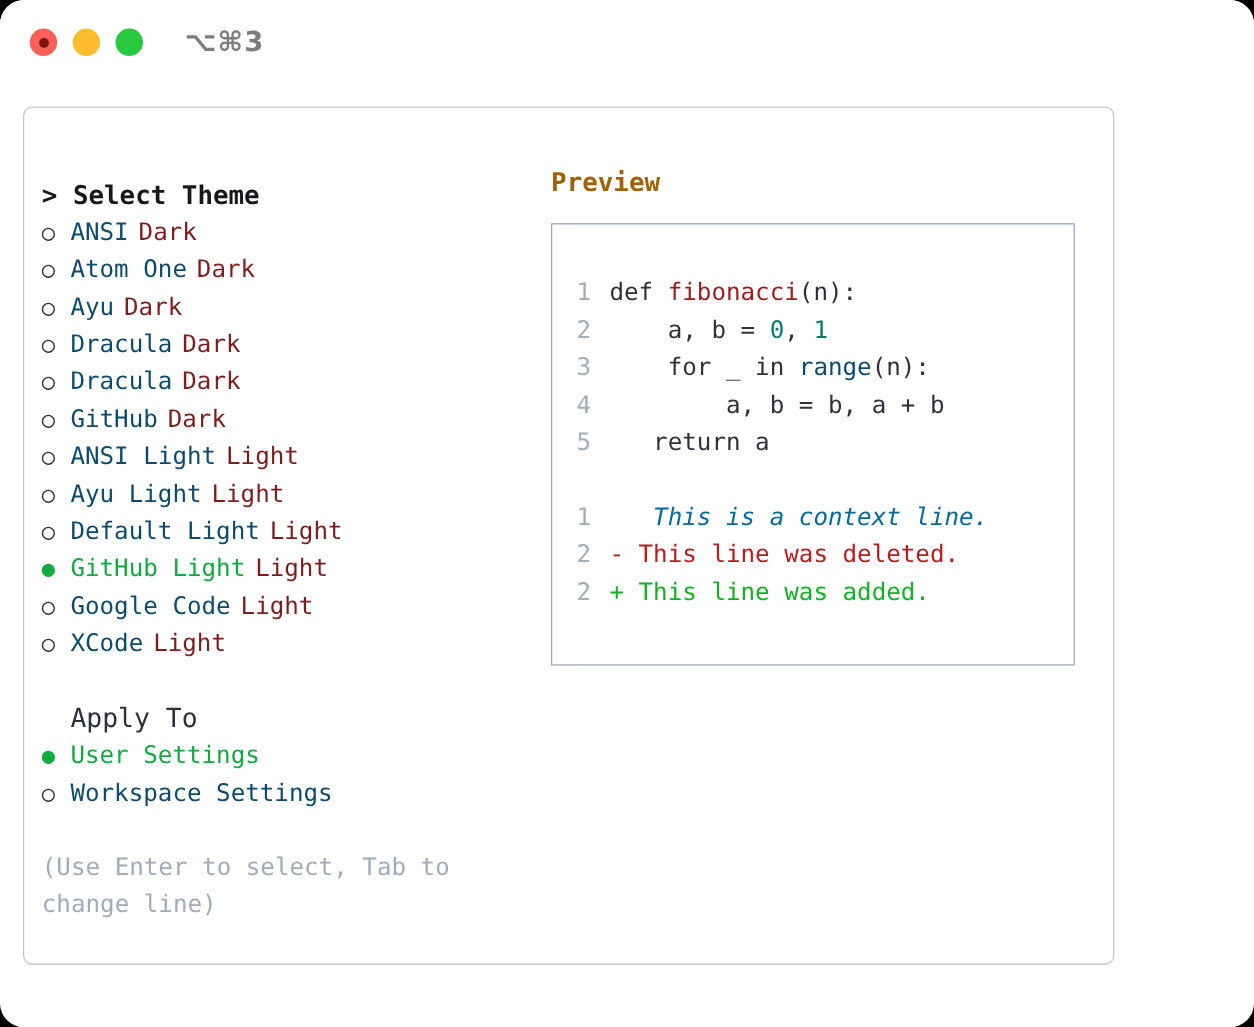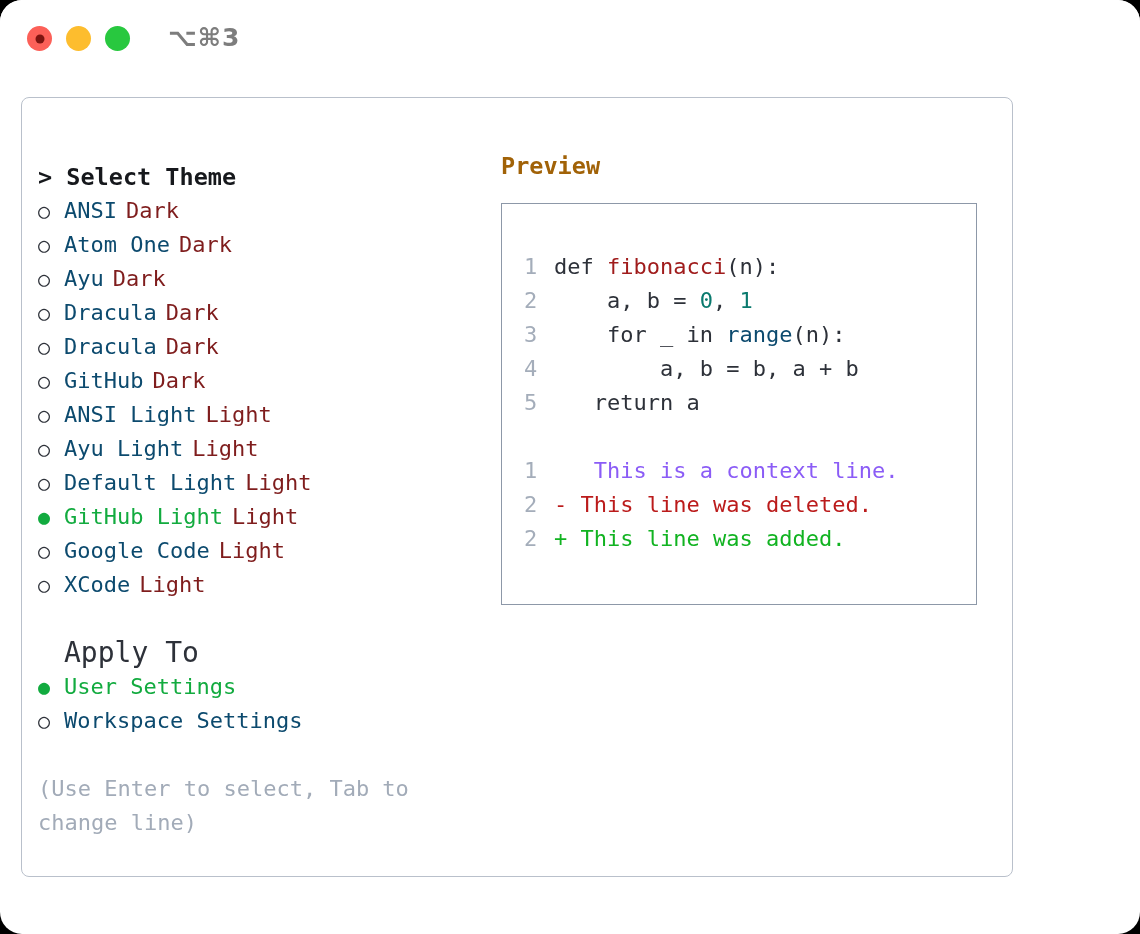--- a/index.html
+++ b/index.html
@@ -129,21 +129,21 @@
   .opt-label { color: #0c4a6e; }
   .opt-row.selected .opt-label { color: #12ab3f; }
   .opt-variant {
     color: #7f1d1d;
     margin-left: 9px;
   }
 
   .spacer-row { height: 34px; }
 
   .apply-title {
-    font-size: 28px;
+    font-size: 24px;
     color: #2d3139;
     line-height: 34px;
     height: 34px;
     padding-left: 26px;
     white-space: pre;
   }
 
   .hint {
     margin-top: 34px;
     font-size: 22px;
@@ -195,21 +195,21 @@
     text-align: left;
   }
   .code-text { color: #2d3139; }
 
   .tok-fn    { color: #a01c1c; }
   .tok-num   { color: #0a7a6e; }
   .tok-call  { color: #0c4a6e; }
   .tok-plain { color: #2d3139; }
 
   .diff-gap { height: 34px; }
-  .diff-context { color: #8b5cf6; }
+  .diff-context { color: #0369a1; font-style: italic; }
   .diff-del     { color: #bb1b1b; }
   .diff-add     { color: #11b321; }
 </style>
 </head>
 <body>
 
 <div class="window">
 
   <div class="titlebar">
     <div class="lights">

